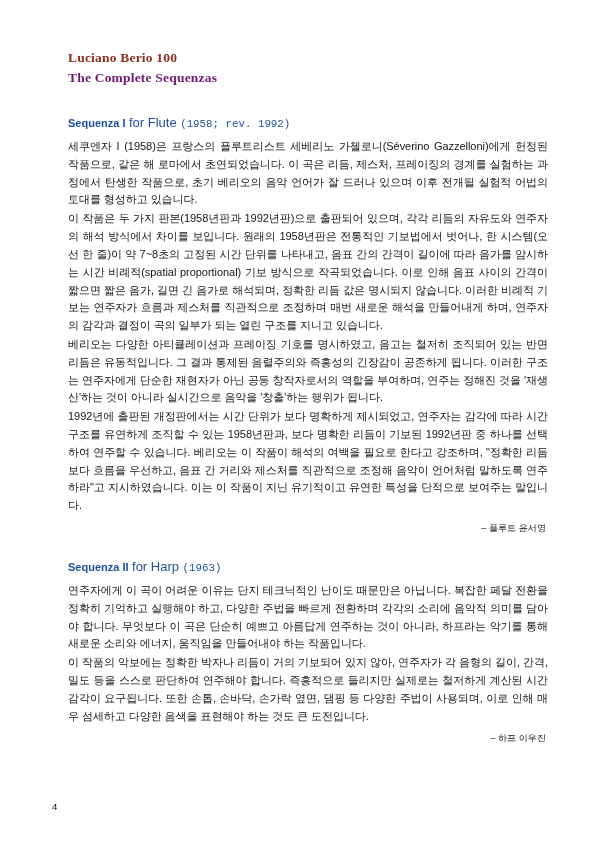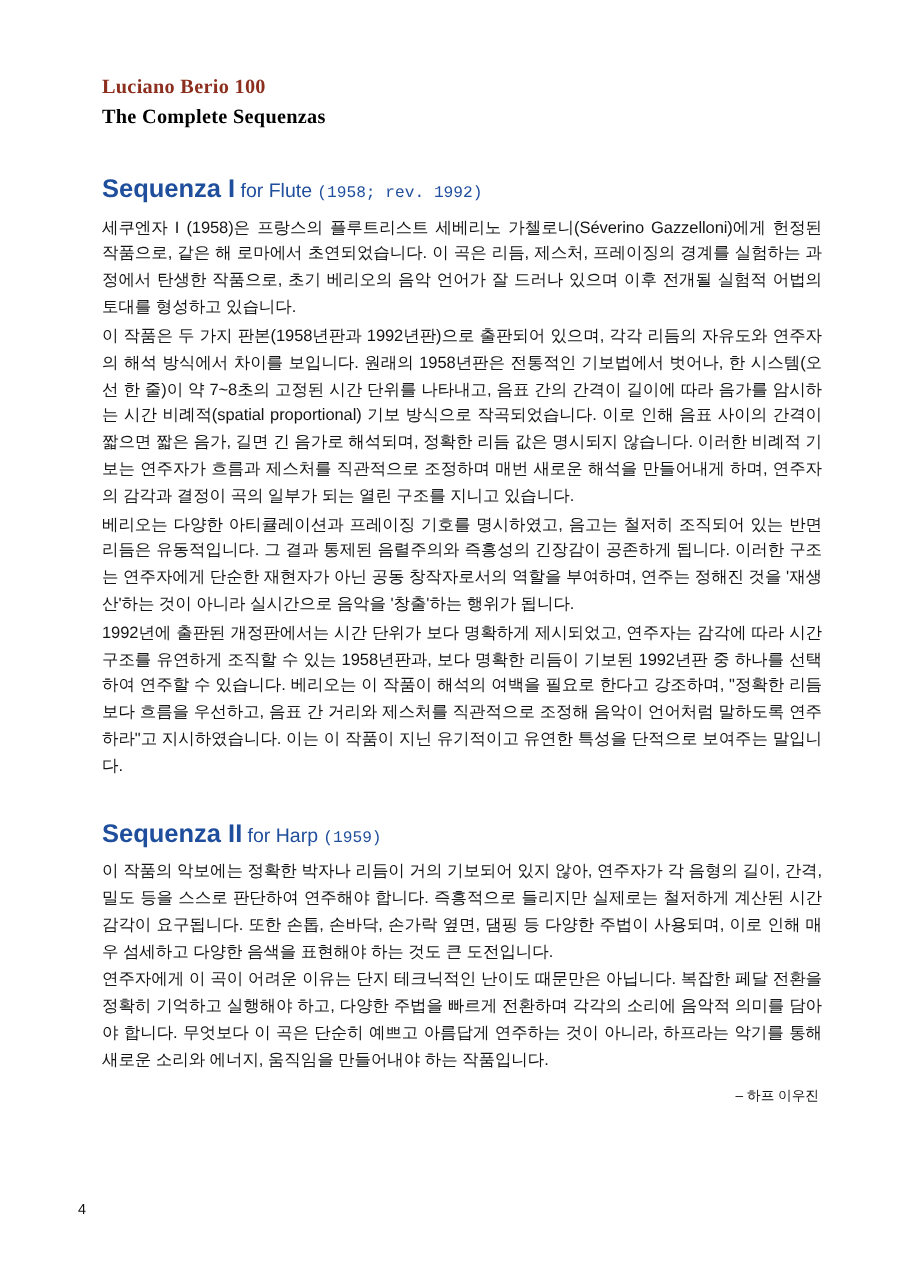--- a/index.html
+++ b/index.html
@@ -29,41 +29,41 @@
     font-weight: bold;
     font-size: 13.5px;
     color: #8c2f1f;
     letter-spacing: 0.2px;
     line-height: 1.45;
   }
   .doc-subtitle {
     font-family: "Liberation Serif", serif;
     font-weight: bold;
     font-size: 13.5px;
-    color: #000000;
+    color: #701a75;
     letter-spacing: 0.2px;
     line-height: 1.45;
   }
   .section {
     margin-bottom: 4px;
   }
   .section + .section {
     margin-top: 22px;
   }
   .section-heading {
     font-family: "Liberation Sans", sans-serif;
     color: #1f4e9c;
     font-size: 12.6px;
     line-height: 1.5;
     margin-bottom: 5px;
     white-space: nowrap;
   }
   .section-heading .seq-name {
     font-weight: bold;
-    font-size: 17px;
+    font-size: 11px;
   }
   .section-heading .seq-instr {
     font-weight: normal;
     font-size: 13px;
   }
   .section-heading .seq-year {
     font-weight: normal;
     font-size: 10.8px;
     font-family: Liberation Mono, monospace;
   }
@@ -106,28 +106,29 @@
   <div class="section">
     <div class="section-heading">
       <span class="seq-name">Sequenza I</span>
       <span class="seq-instr">for Flute</span>
       <span class="seq-year">(1958; rev. 1992)</span>
     </div>
     <p class="body-text">세쿠엔자 I (1958)은 프랑스의 플루트리스트 세베리노 가첼로니(Séverino Gazzelloni)에게 헌정된 작품으로, 같은 해 로마에서 초연되었습니다. 이 곡은 리듬, 제스처, 프레이징의 경계를 실험하는 과정에서 탄생한 작품으로, 초기 베리오의 음악 언어가 잘 드러나 있으며 이후 전개될 실험적 어법의 토대를 형성하고 있습니다.</p>
     <p class="body-text">이 작품은 두 가지 판본(1958년판과 1992년판)으로 출판되어 있으며, 각각 리듬의 자유도와 연주자의 해석 방식에서 차이를 보입니다. 원래의 1958년판은 전통적인 기보법에서 벗어나, 한 시스템(오선 한 줄)이 약 7~8초의 고정된 시간 단위를 나타내고, 음표 간의 간격이 길이에 따라 음가를 암시하는 시간 비례적(spatial proportional) 기보 방식으로 작곡되었습니다. 이로 인해 음표 사이의 간격이 짧으면 짧은 음가, 길면 긴 음가로 해석되며, 정확한 리듬 값은 명시되지 않습니다. 이러한 비례적 기보는 연주자가 흐름과 제스처를 직관적으로 조정하며 매번 새로운 해석을 만들어내게 하며, 연주자의 감각과 결정이 곡의 일부가 되는 열린 구조를 지니고 있습니다.</p>
     <p class="body-text">베리오는 다양한 아티큘레이션과 프레이징 기호를 명시하였고, 음고는 철저히 조직되어 있는 반면 리듬은 유동적입니다. 그 결과 통제된 음렬주의와 즉흥성의 긴장감이 공존하게 됩니다. 이러한 구조는 연주자에게 단순한 재현자가 아닌 공동 창작자로서의 역할을 부여하며, 연주는 정해진 것을 '재생산'하는 것이 아니라 실시간으로 음악을 '창출'하는 행위가 됩니다.</p>
     <p class="body-text">1992년에 출판된 개정판에서는 시간 단위가 보다 명확하게 제시되었고, 연주자는 감각에 따라 시간 구조를 유연하게 조직할 수 있는 1958년판과, 보다 명확한 리듬이 기보된 1992년판 중 하나를 선택하여 연주할 수 있습니다. 베리오는 이 작품이 해석의 여백을 필요로 한다고 강조하며, "정확한 리듬보다 흐름을 우선하고, 음표 간 거리와 제스처를 직관적으로 조정해 음악이 언어처럼 말하도록 연주하라"고 지시하였습니다. 이는 이 작품이 지닌 유기적이고 유연한 특성을 단적으로 보여주는 말입니다.</p>
+    <div class="signature">– 플루트 윤서영</div>
   </div>
 
   <div class="section">
     <div class="section-heading">
       <span class="seq-name">Sequenza II</span>
       <span class="seq-instr">for Harp</span>
-      <span class="seq-year">(1959)</span>
+      <span class="seq-year">(1963)</span>
     </div>
+    <p class="body-text">연주자에게 이 곡이 어려운 이유는 단지 테크닉적인 난이도 때문만은 아닙니다. 복잡한 페달 전환을 정확히 기억하고 실행해야 하고, 다양한 주법을 빠르게 전환하며 각각의 소리에 음악적 의미를 담아야 합니다. 무엇보다 이 곡은 단순히 예쁘고 아름답게 연주하는 것이 아니라, 하프라는 악기를 통해 새로운 소리와 에너지, 움직임을 만들어내야 하는 작품입니다.</p>
     <p class="body-text">이 작품의 악보에는 정확한 박자나 리듬이 거의 기보되어 있지 않아, 연주자가 각 음형의 길이, 간격, 밀도 등을 스스로 판단하여 연주해야 합니다. 즉흥적으로 들리지만 실제로는 철저하게 계산된 시간 감각이 요구됩니다. 또한 손톱, 손바닥, 손가락 옆면, 댐핑 등 다양한 주법이 사용되며, 이로 인해 매우 섬세하고 다양한 음색을 표현해야 하는 것도 큰 도전입니다.</p>
-    <p class="body-text">연주자에게 이 곡이 어려운 이유는 단지 테크닉적인 난이도 때문만은 아닙니다. 복잡한 페달 전환을 정확히 기억하고 실행해야 하고, 다양한 주법을 빠르게 전환하며 각각의 소리에 음악적 의미를 담아야 합니다. 무엇보다 이 곡은 단순히 예쁘고 아름답게 연주하는 것이 아니라, 하프라는 악기를 통해 새로운 소리와 에너지, 움직임을 만들어내야 하는 작품입니다.</p>
     <div class="signature">– 하프 이우진</div>
   </div>
 
   <div class="page-number">4</div>
 
 </div>
 
 </body></html>

